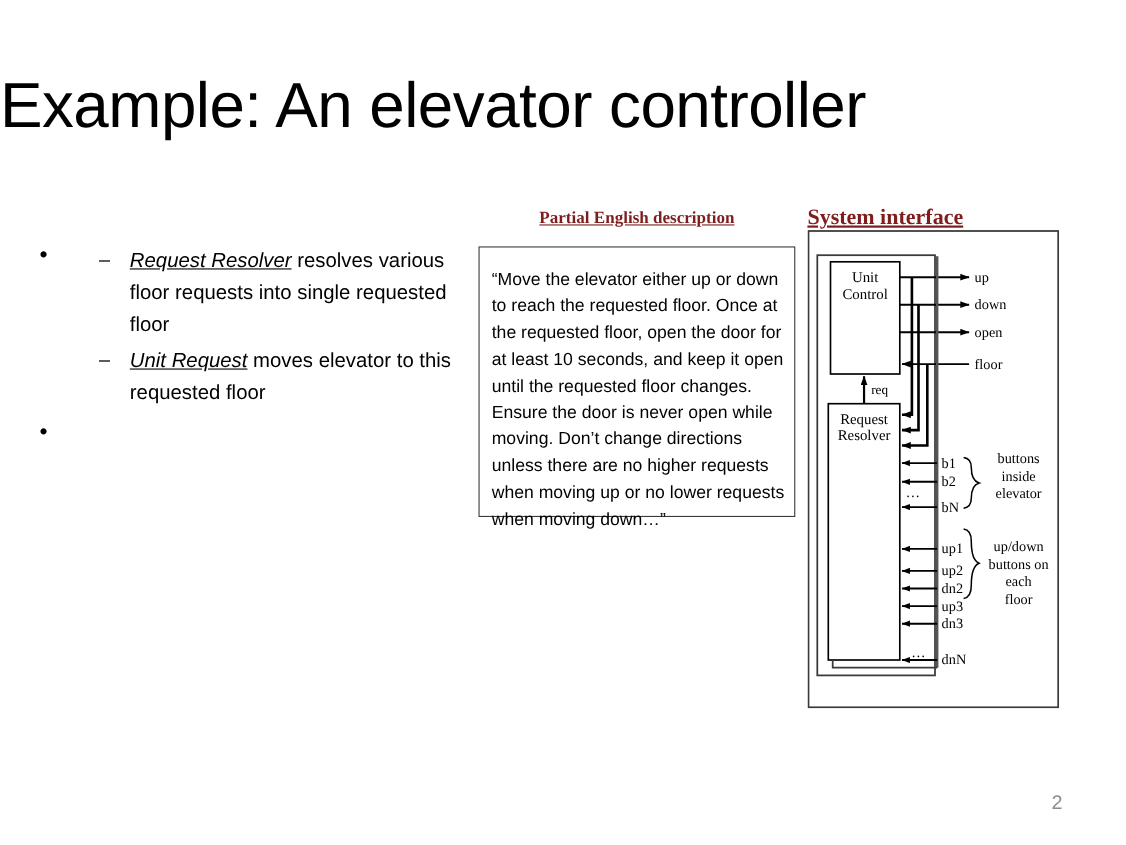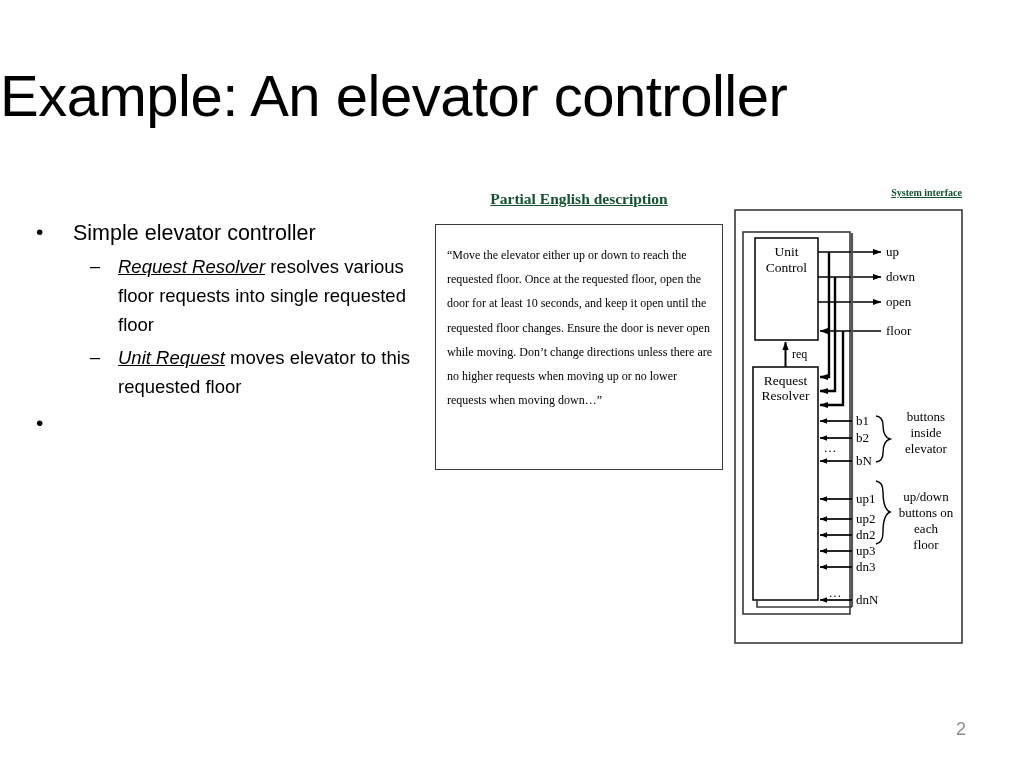--- a/index.html
+++ b/index.html
@@ -61,51 +61,51 @@
     left: 62px; top: 0px;
     font-size: 18px;
   }
   .b2 .em { font-style: italic; text-decoration: underline; }
 
   
   .caption {
     position: absolute;
     font-family: "Liberation Serif", serif;
     font-weight: bold;
-    color: #14532d;
+    color: #7f1d1d;
     text-decoration: underline;
     white-space: nowrap;
   }
   #cap-partial {
     left: 435px; top: 190px;
     width: 288px;
     text-align: center;
     font-size: 15.5px;
   }
   #cap-system {
     left: 734px; top: 187px;
     width: 228px;
-    text-align: right;
-    font-size: 10px;
+    text-align: left;
+    font-size: 20px;
   }
 
   
   #desc-box {
     position: absolute;
     left: 435px; top: 224px;
     width: 288px; height: 246px;
     border: 1.5px solid #3a3a3a;
     background: #ffffff;
   }
   #desc-text {
     position: absolute;
     left: 11px; top: 18px;
     width: 268px;
-    font-family: Liberation Serif, serif;
-    font-size: 12px;
+    font-family: Liberation Sans, sans-serif;
+    font-size: 16px;
     line-height: 24.2px;
     color: #000000;
     text-align: left;
   }
 
   
   #sys-wrap {
     position: absolute;
     left: 734px; top: 209px;
     width: 229px; height: 435px;
@@ -129,21 +129,20 @@
 <body>
 
 <div id="slide">
 
   <div id="slide-title">Example: An elevator controller</div>
 
   <div id="bullets">
 
     <div class="b1">
       <span class="mark">•</span>
-      <span>Simple elevator controller</span>
     </div>
 
     <div class="b2">
       <span class="mark">–</span>
       <span class="em">Request Resolver</span><span> resolves various floor requests into single requested floor</span>
     </div>
 
     <div class="b2">
       <span class="mark">–</span>
       <span class="em">Unit Request</span><span> moves elevator to this requested floor</span>

